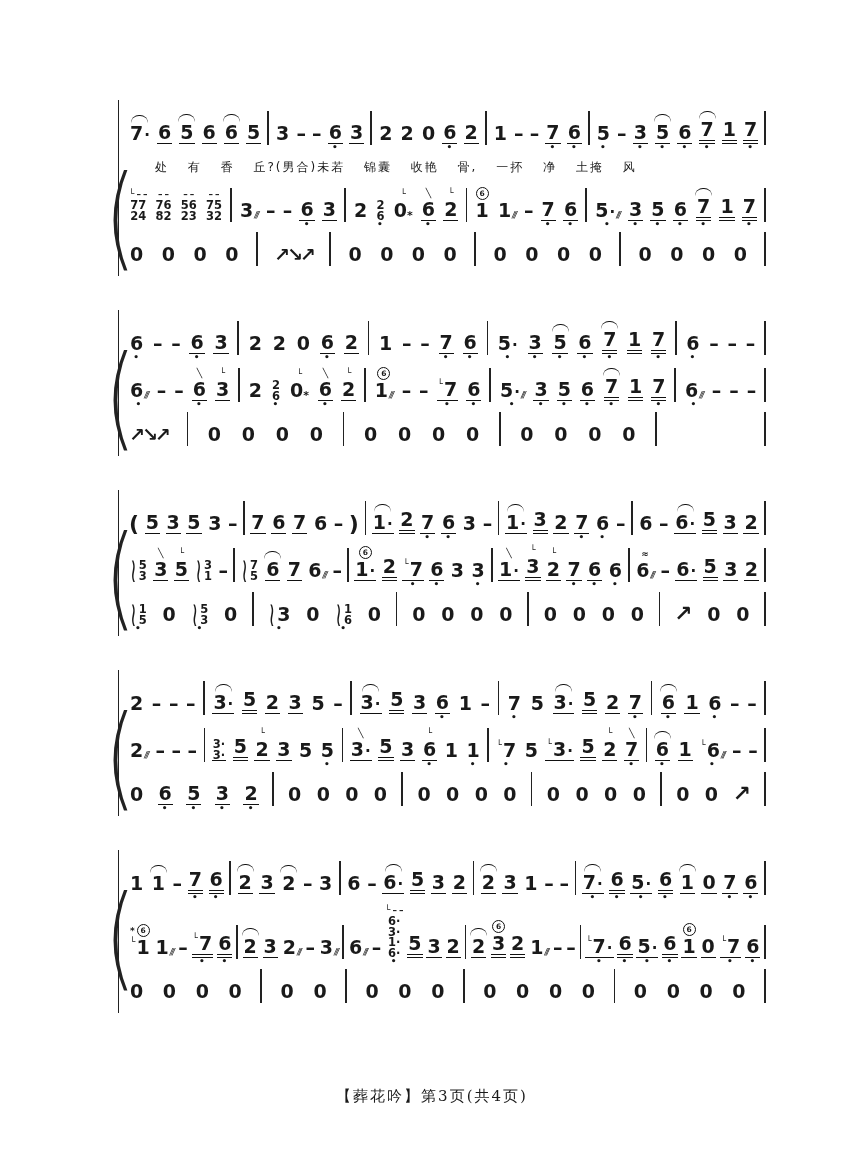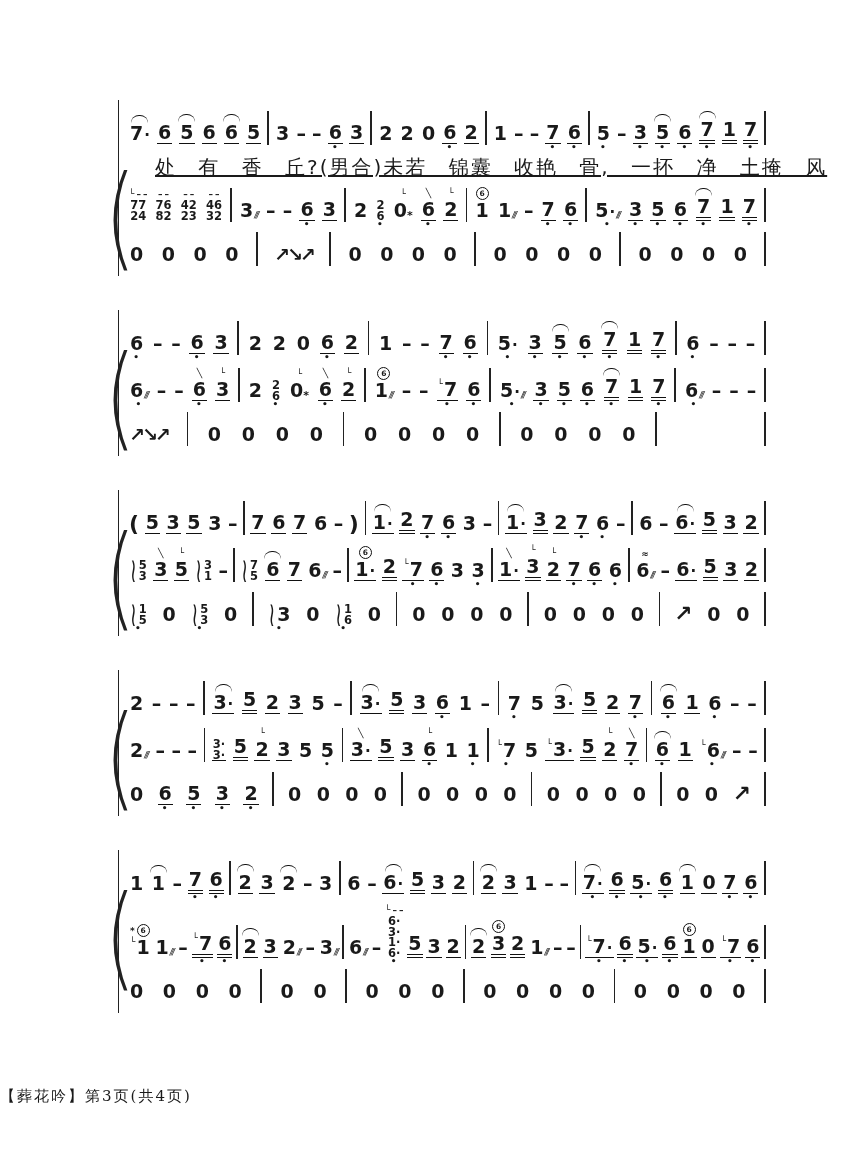--- a/index.html
+++ b/index.html
@@ -28,23 +28,23 @@
   .bar{width:1.6px;height:34px;background:#222;align-self:flex-end;margin-bottom:8px;}
   .dash{font-size:19px;font-weight:bold;line-height:21px;align-self:flex-end;margin-bottom:9px;}
   .paren{font-size:22px;font-weight:bold;align-self:flex-end;margin-bottom:7px;}
   .zig{font-size:19px;font-weight:bold;letter-spacing:-3px;align-self:flex-end;margin-bottom:9px;}
   .arrow{font-size:22px;font-weight:bold;align-self:flex-end;margin-bottom:8px;}
   .spacer{width:70px;}
   .arcmark{display:inline-block;width:17px;height:7px;border-top:1.7px solid #111;
            border-radius:9px 9px 0 0;}
   .circ6{display:inline-flex;width:11px;height:11px;border:1px solid #111;border-radius:50%;
          font-size:7.5px;align-items:center;justify-content:center;font-weight:bold;}
-  .lyrics{font-size:20px;line-height:24px;padding:2px 0 4px 26px;word-spacing:13px;
-          letter-spacing:2px;white-space:nowrap;text-decoration:underline;}
-  .footer{position:absolute;left:0;right:0;bottom:52px;font-size:15px;
+  .lyrics{font-size:12px;line-height:24px;padding:2px 0 4px 26px;word-spacing:13px;
+          letter-spacing:2px;white-space:nowrap;}
+  .footer{position:absolute;left:0;right:0;bottom:52px;text-align:center;font-size:15px;
           font-family:"DejaVu Serif","Liberation Serif",serif;letter-spacing:2px;margin-top:48px;}
 </style>
 </head>
 <body>
 
 <div class="page">
   <div class="score" id="score">
       <div class="system">
         <div class="mrow">
           <span class="note">
@@ -268,34 +268,34 @@
               </span>
               <span class="bl"></span>
             </span>
             <span class="note">
               <span class="ab">
                 <span>–</span>
                 <span>–</span>
               </span>
               <span class="mid">
                 <span class="stack">
-                  <span>42</span>
+                  <span>56</span>
                   <span>23</span>
                 </span>
               </span>
               <span class="bl"></span>
             </span>
             <span class="note">
               <span class="ab">
                 <span>–</span>
                 <span>–</span>
               </span>
               <span class="mid">
                 <span class="stack">
-                  <span>46</span>
+                  <span>75</span>
                   <span>32</span>
                 </span>
               </span>
               <span class="bl"></span>
             </span>
             <span class="bar"></span>
             <span class="note">
               <span class="ab"></span>
               <span class="mid">
                 <span class="d">3</span>

